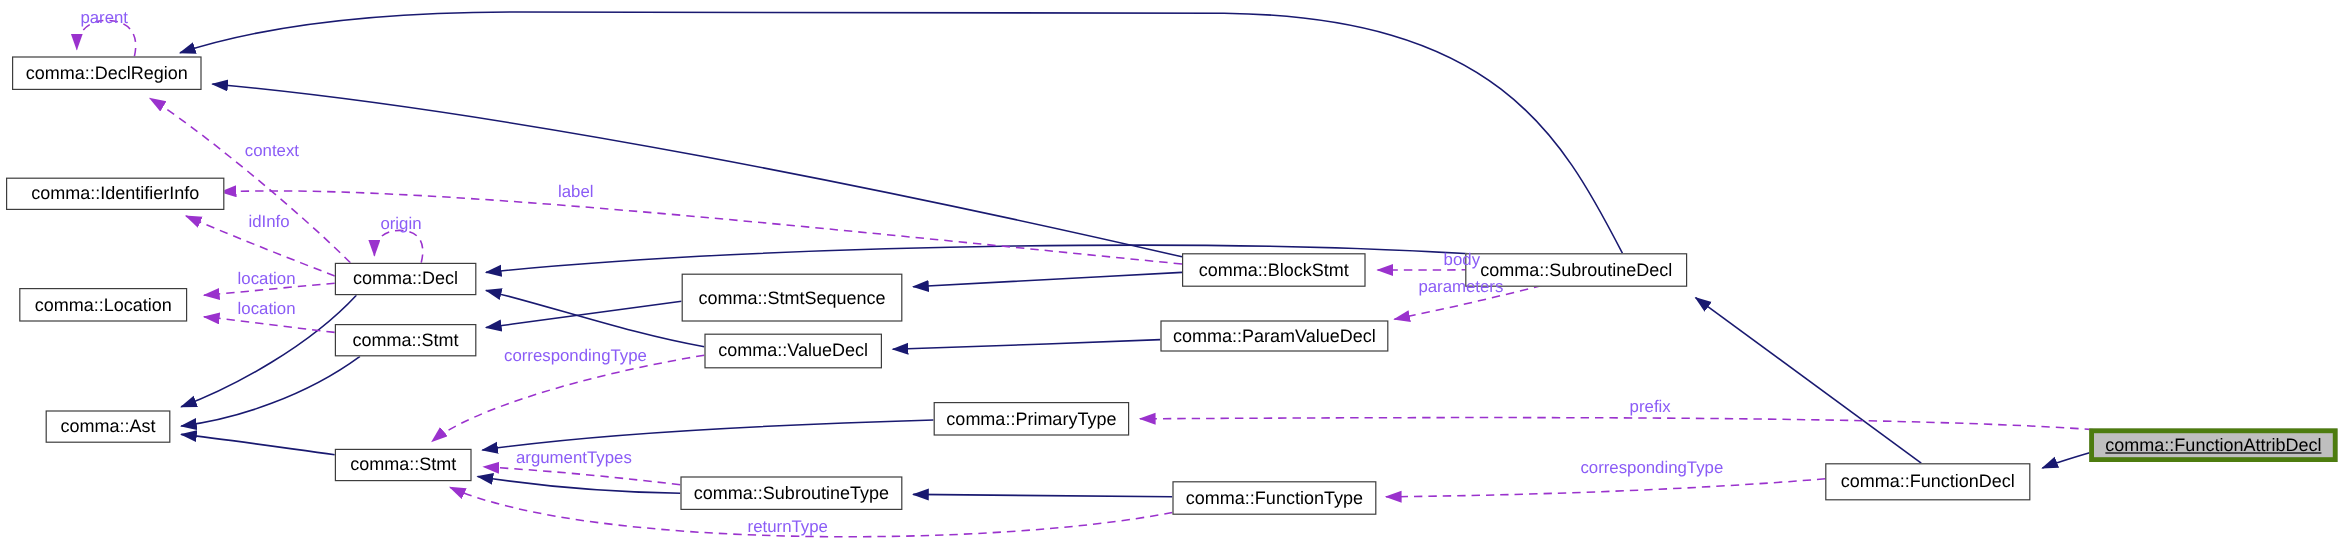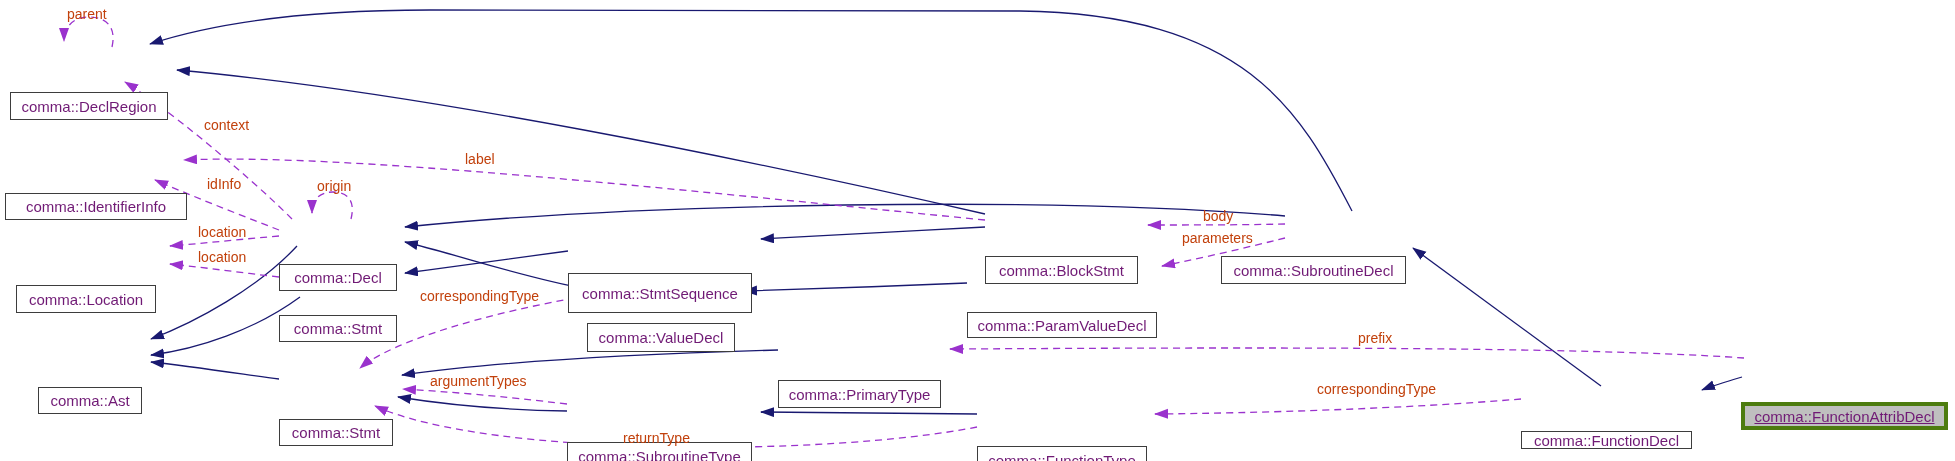--- a/index.html
+++ b/index.html
@@ -9,38 +9,37 @@
     background:#ffffff;
     font-family:"Liberation Sans", sans-serif;
     overflow:hidden;
   }
   #edges{position:absolute;left:0;top:0;width:1955px;height:461px;}
   .node{
     position:absolute;
     box-sizing:border-box;
     border:1.5px solid #3d3d3d;
     background:#ffffff;
-    color:#701a75;
+    color:#000000;
     font-size:15px;
     text-align:center;
     display:flex;align-items:center;justify-content:center;
     white-space:nowrap;
     cursor:pointer;
     z-index:2;
-    margin-top:45px;
   }
   .node.highlight{
     background:#bfbfbf;
     border:4px solid #4d7c0f;
     cursor:default;
     text-decoration:underline;
   }
   .edge-label{
     position:absolute;
-    color:#c2410c;
+    color:#8b5cf6;
     font-size:14px;
     white-space:nowrap;
     z-index:3;
     background:transparent;
   }
 </style>
 </head>
 <body>
 
 <div id="canvas">
@@ -99,21 +98,21 @@
   <div class="node" style="left:279px;top:270px;width:118px;height:27px">comma::Stmt</div>
   <div class="node" style="left:279px;top:374px;width:114px;height:27px">comma::Stmt</div>
   <div class="node" style="left:568px;top:228px;width:184px;height:40px">comma::StmtSequence</div>
   <div class="node" style="left:587px;top:278px;width:148px;height:29px">comma::ValueDecl</div>
   <div class="node" style="left:985px;top:211px;width:153px;height:28px">comma::BlockStmt</div>
   <div class="node" style="left:967px;top:267px;width:190px;height:26px">comma::ParamValueDecl</div>
   <div class="node" style="left:1221px;top:211px;width:185px;height:28px">comma::SubroutineDecl</div>
   <div class="node" style="left:778px;top:335px;width:163px;height:28px">comma::PrimaryType</div>
   <div class="node" style="left:567px;top:397px;width:185px;height:28px">comma::SubroutineType</div>
   <div class="node" style="left:977px;top:401px;width:170px;height:28px">comma::FunctionType</div>
-  <div class="node" style="left:1521px;top:386px;width:171px;height:18px">comma::FunctionDecl</div>
+  <div class="node" style="left:1521px;top:386px;width:171px;height:31px">comma::FunctionDecl</div>
   <div class="node highlight" style="left:1741px;top:357px;width:207px;height:28px">comma::FunctionAttribDecl</div>
 
   <div class="edge-label" style="left:67px;top:6px">parent</div>
   <div class="edge-label" style="left:204px;top:117px">context</div>
   <div class="edge-label" style="left:207px;top:176px">idInfo</div>
   <div class="edge-label" style="left:317px;top:178px">origin</div>
   <div class="edge-label" style="left:465px;top:151px">label</div>
   <div class="edge-label" style="left:198px;top:224px">location</div>
   <div class="edge-label" style="left:198px;top:249px">location</div>
   <div class="edge-label" style="left:420px;top:288px">correspondingType</div>

